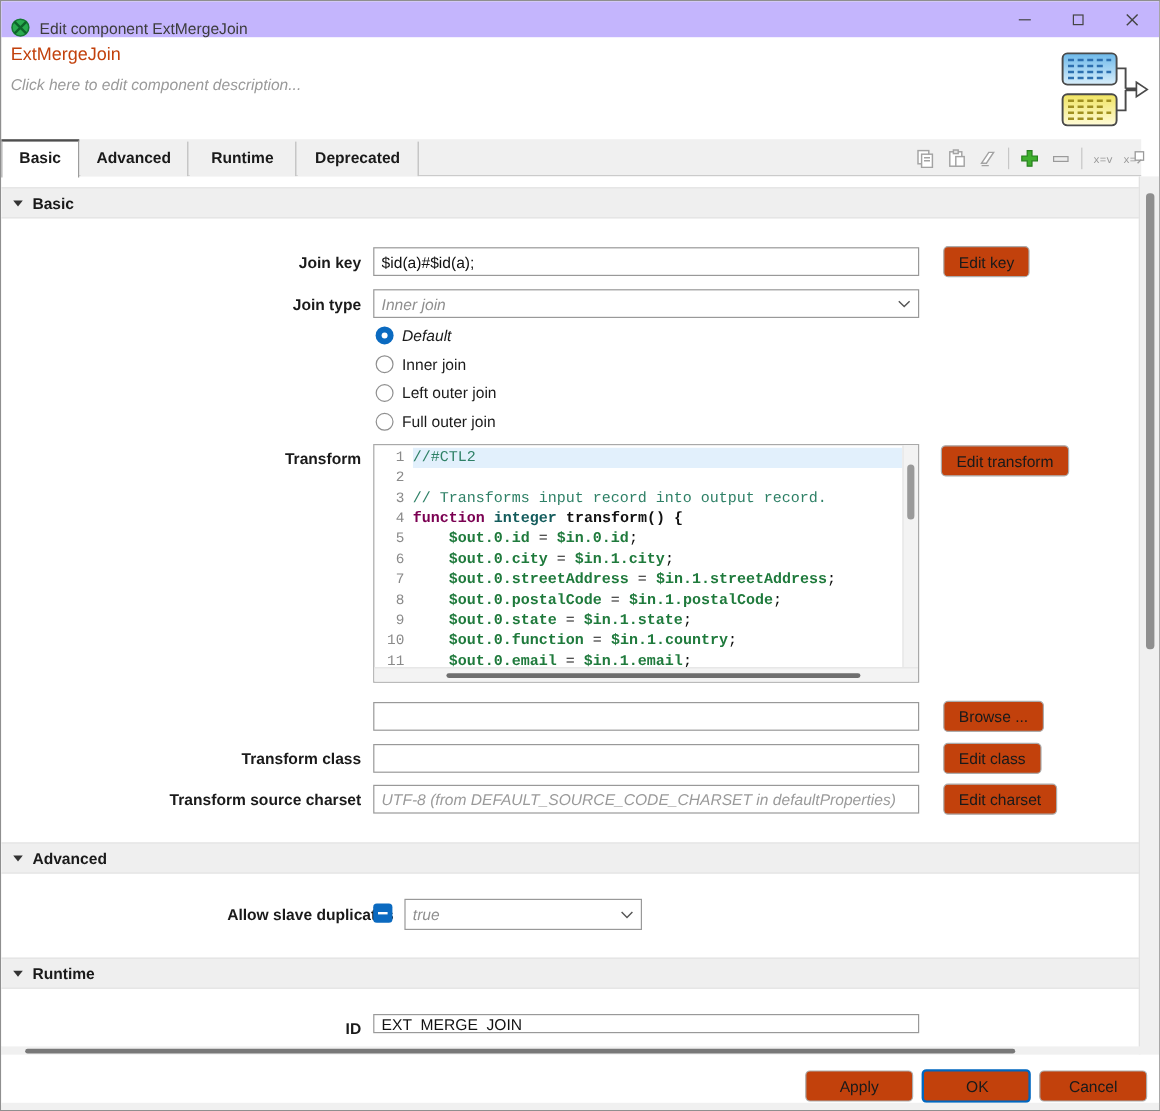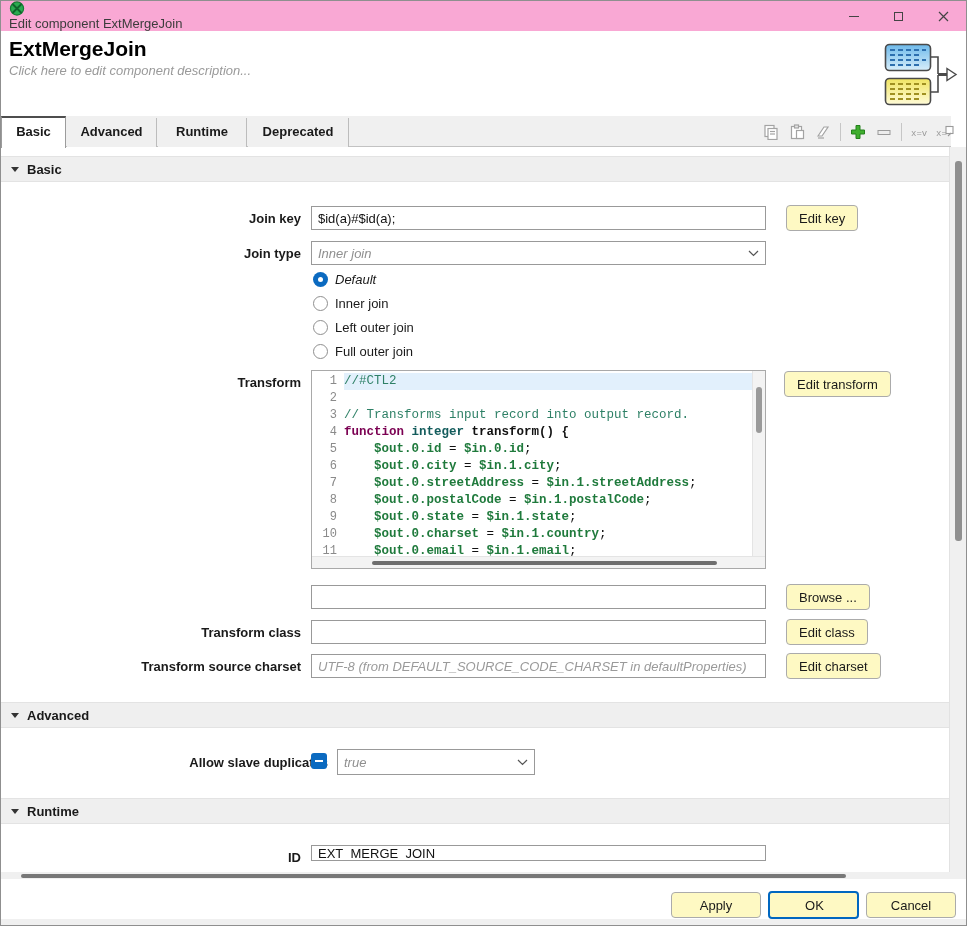--- a/index.html
+++ b/index.html
@@ -1,51 +1,51 @@
 <!DOCTYPE html>
 <html><head>
 <meta charset="utf-8">
 <style>
   * { box-sizing: border-box; margin: 0; padding: 0; }
   html,body { background:#cfcfcf; }
   body { font-family:"Liberation Sans", sans-serif; font-size:13px; color:#1a1a1a; }
   .win { position:relative; width:967px; height:926px; background:#fff; border:1px solid #8f8f8f; overflow:hidden; }
 
   
-  .titlebar { position:absolute; top:0; left:0; right:0; height:30px; background:#f9a8d4; display:flex; align-items:flex-start;flex-direction:column; }
+  .titlebar { position:absolute; top:0; left:0; right:0; height:30px; background:#c4b5fd; display:flex; align-items:flex-end; }
   .titlebar .appicon { margin-left:8px; width:16px; height:16px; }
   .titlebar .title { margin-left:8px; font-size:13px; color:#3c3c3c; }
   .wincontrols { position:absolute; right:0; top:0; height:30px; display:flex; }
   .wbtn { width:45px; height:30px; display:flex; align-items:center; justify-content:center; cursor:default; }
   .ico-min { width:10px; height:1px; background:#444; }
   .ico-max { width:9px; height:9px; border:1px solid #444; }
 
   
-  .hdr-name { position:absolute; top:36px; left:8px; font-size:21px; font-weight:bold; color:#000000; }
+  .hdr-name { position:absolute; top:36px; left:8px; font-size:15px; font-weight:normal; color:#c2410c; }
   .hdr-desc { position:absolute; top:62px; left:8px; font-style:italic; color:#9a9a9a; }
   .comp-icon { position:absolute; top:42px; right:8px; }
 
   
   .tabstrip { position:absolute; top:115px; left:0; width:950px; height:31px; background:#f0f0f0; border-bottom:1px solid #c2c2c2; }
   .tab { position:absolute; top:2px; height:29px; font-weight:bold; text-align:center; line-height:28px; border-right:1px solid #bcbcbc; background:#f0f0f0; cursor:default; }
   .tab.active { top:0; height:32px; background:#fff; border:1px solid #9c9c9c; border-top:2px solid #4e4e4e; border-bottom:none; z-index:2; }
   .toolbar { position:absolute; top:119px; right:12px; height:24px; display:flex; align-items:center; gap:8px; z-index:3; }
   .tico { width:18px; height:18px; display:flex; align-items:center; justify-content:center; }
   .tsep { width:1px; height:18px; background:#c6c6c6; }
 
   
   .content { position:absolute; top:146px; left:0; width:950px; height:725px; background:#fff; overflow:hidden; }
   .sechdr { position:absolute; left:0; width:950px; height:26px; background:#efefef; border-top:1px solid #e3e3e3; border-bottom:1px solid #e3e3e3; display:flex; align-items:center; cursor:default; }
   .sechdr .tri { width:0; height:0; margin-left:10px; border-left:4px solid transparent; border-right:4px solid transparent; border-top:5px solid #333; }
   .sechdr .sectitle { margin-left:8px; font-weight:bold; }
 
   .flabel { position:absolute; left:0; width:300px; text-align:right; font-weight:bold; }
   .tinput { position:absolute; left:310px; width:455px; height:24px; border:1px solid #999; background:#fff; font-family:inherit; font-size:13px; padding:0 6px; color:#111; }
   .tinput::placeholder { color:#9a9a9a; font-style:italic; opacity:1; }
-  .btn { position:absolute; height:26px; background:#fef9c3; border:1px solid #ababab; border-radius:4px; font-family:inherit; font-size:13px; color:#1a1a1a; padding:0 12px; cursor:default; }
+  .btn { position:absolute; height:26px; background:#c2410c; border:1px solid #ababab; border-radius:4px; font-family:inherit; font-size:13px; color:#1a1a1a; padding:0 12px; cursor:default; }
   .btn.primary { border:2px solid #0067c0;padding-left:14px; }
 
   .dropdown { position:absolute; height:24px; border:1px solid #999; background:#fff; display:flex; align-items:center; padding:0 6px; }
   .dropdown .dval { flex:1; font-style:italic; color:#8f8f8f; }
 
   .radio-row { position:absolute; left:312px; height:18px; display:flex; align-items:center; cursor:default; }
   .rdot { width:15px; height:15px; border-radius:50%; border:1px solid #8f8f8f; background:#fff; margin-right:7px; position:relative; }
   .rdot.sel { border:none; background:#0b6ac0; }
   .rdot.sel::after { content:""; position:absolute; left:5px; top:5px; width:5px; height:5px; border-radius:50%; background:#fff; }
   .rlabel.it { font-style:italic; }
@@ -249,21 +249,21 @@
       <div class="codepane">
           <div class="cl hl"><span class="tk-comment">//#CTL2</span></div>
           <div class="cl"></div>
           <div class="cl"><span class="tk-comment">// Transforms input record into output record.</span></div>
           <div class="cl"><span class="tk-keyword">function</span><span class="tk-plain"> </span><span class="tk-type">integer</span><span class="tk-plain"> </span><span class="tk-fname">transform</span><span class="tk-bold">() {</span></div>
           <div class="cl"><span class="tk-plain">    </span><span class="tk-field">$out.0.id</span><span class="tk-plain"> = </span><span class="tk-field">$in.0.id</span><span class="tk-plain">;</span></div>
           <div class="cl"><span class="tk-plain">    </span><span class="tk-field">$out.0.city</span><span class="tk-plain"> = </span><span class="tk-field">$in.1.city</span><span class="tk-plain">;</span></div>
           <div class="cl"><span class="tk-plain">    </span><span class="tk-field">$out.0.streetAddress</span><span class="tk-plain"> = </span><span class="tk-field">$in.1.streetAddress</span><span class="tk-plain">;</span></div>
           <div class="cl"><span class="tk-plain">    </span><span class="tk-field">$out.0.postalCode</span><span class="tk-plain"> = </span><span class="tk-field">$in.1.postalCode</span><span class="tk-plain">;</span></div>
           <div class="cl"><span class="tk-plain">    </span><span class="tk-field">$out.0.state</span><span class="tk-plain"> = </span><span class="tk-field">$in.1.state</span><span class="tk-plain">;</span></div>
-          <div class="cl"><span class="tk-plain">    </span><span class="tk-field">$out.0.charset</span><span class="tk-plain"> = </span><span class="tk-field">$in.1.country</span><span class="tk-plain">;</span></div>
+          <div class="cl"><span class="tk-plain">    </span><span class="tk-field">$out.0.function</span><span class="tk-plain"> = </span><span class="tk-field">$in.1.country</span><span class="tk-plain">;</span></div>
           <div class="cl"><span class="tk-plain">    </span><span class="tk-field">$out.0.email</span><span class="tk-plain"> = </span><span class="tk-field">$in.1.email</span><span class="tk-plain">;</span></div>
         </div>
       <div class="ed-vscroll">
           <div class="ed-vthumb"></div>
         </div>
       <div class="ed-hscroll">
           <div class="ed-hthumb"></div>
         </div>
     </div>
     <button class="btn" style="left:783px; top:224px;">Edit transform</button>

